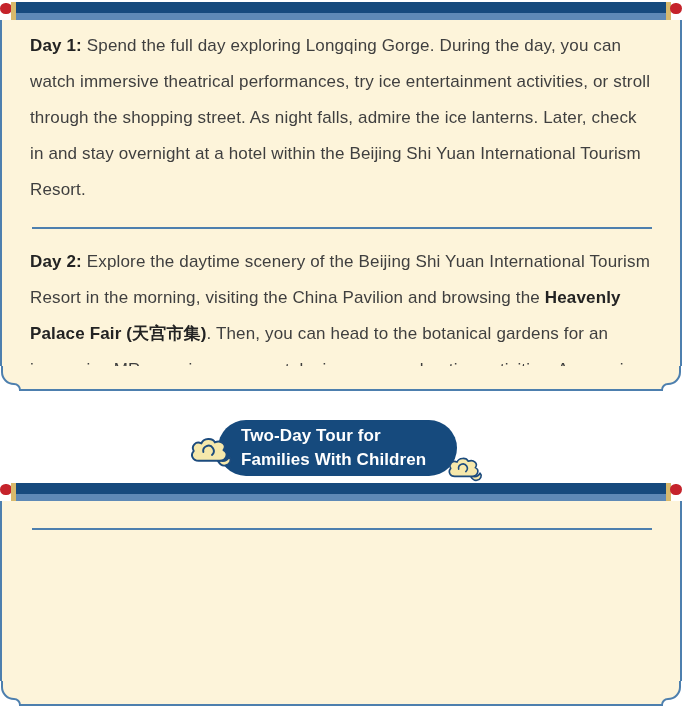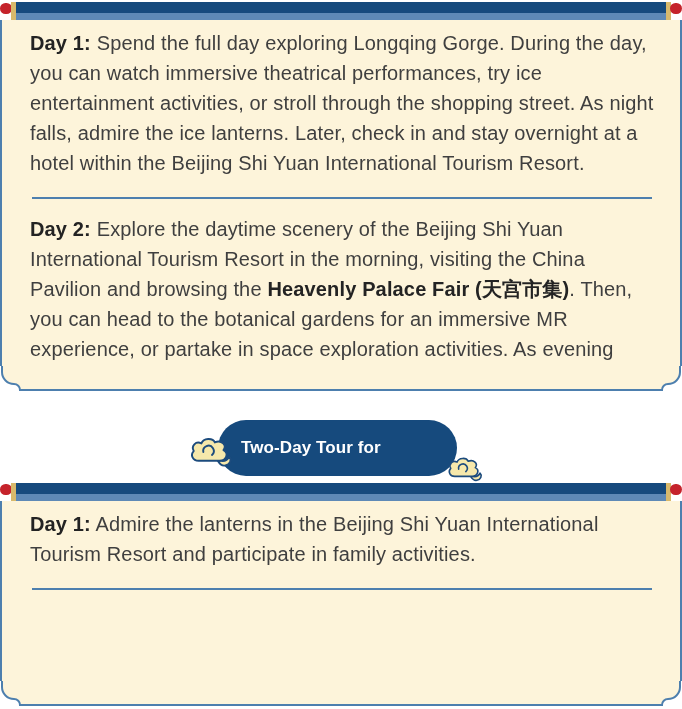--- a/index.html
+++ b/index.html
@@ -17,21 +17,21 @@
   .hbar .gold  { position:absolute; top:0; width:5px; height:18px; background:#d8b96b; }
   .hbar .gold.l { left:11px; }  .hbar .gold.r { right:11px; }
   .hbar .cap   { position:absolute; top:1px; width:12px; height:11px; border-radius:6px; background:#c5232b; }
   .hbar .cap.l { left:0; }      .hbar .cap.r { right:0; }
 
   .cbody { background:#fdf4da; border-left:2px solid #4d7fae; border-right:2px solid #4d7fae;
            padding:8px 26px 0 28px; overflow:hidden; }
   .c1body { height:346px; }
   .c2body { height:180px; }
 
-  p.day { font-size:20px; line-height:30px; color:#3f3f3f; letter-spacing:.15px; }
+  p.day { font-size:17px; line-height:36px; color:#3f3f3f; letter-spacing:.15px; }
   p.day b { font-weight:bold; color:#232323; }
   .divider { border:none; border-top:2px solid #4d7fae; margin:19px 2px 15px 2px; }
 
   .bstrip { display:block; width:682px; height:26px; }
 
   
   .badge-zone { position:relative; width:682px; height:91px; }
   .pill { position:absolute; left:218px; top:28px; width:239px; height:56px;
           background:#164a7d; border-radius:28px; color:#ffffff;
           font-size:17px; font-weight:bold; line-height:24px;
@@ -72,41 +72,41 @@
 
   <div class="badge-zone">
     <svg class="cloud cl" viewBox="0 0 48 34" aria-hidden="true">
       <path d="M33 25 C37 26 41 25 43 21 C46 24 44 29 39 30 C35 31 33 28 31 25 Z" fill="#f6e8ab" stroke="#1c4b7d" stroke-width="2" stroke-linejoin="round"></path>
       <path d="M11 25 C5 25 2 19 6 15 C3 10 8 4 14 7 C16 1 26 1 28 6 C35 3 41 9 37 14 C43 17 40 25 33 25 Z" fill="#f6e8ab" stroke="#1c4b7d" stroke-width="2" stroke-linejoin="round"></path>
       <path d="M16 16 A5.5 5.5 0 1 1 25 19" fill="none" stroke="#1c4b7d" stroke-width="2" stroke-linecap="round"></path>
     </svg>
 
     <div class="pill">
       <div>Two-Day Tour for</div>
+      <div>Families With Children</div>
     </div>
 
     <svg class="cloud cr" viewBox="0 0 48 34" aria-hidden="true">
       <path d="M33 25 C37 26 41 25 43 21 C46 24 44 29 39 30 C35 31 33 28 31 25 Z" fill="#f6e8ab" stroke="#1c4b7d" stroke-width="2" stroke-linejoin="round"></path>
       <path d="M11 25 C5 25 2 19 6 15 C3 10 8 4 14 7 C16 1 26 1 28 6 C35 3 41 9 37 14 C43 17 40 25 33 25 Z" fill="#f6e8ab" stroke="#1c4b7d" stroke-width="2" stroke-linejoin="round"></path>
       <path d="M16 16 A5.5 5.5 0 1 1 25 19" fill="none" stroke="#1c4b7d" stroke-width="2" stroke-linecap="round"></path>
     </svg>
   </div>
 
   <div class="card">
     <div class="hbar">
       <span class="cap l"></span>
       <span class="gold l"></span>
       <span class="navy"></span>
       <span class="steel"></span>
       <span class="gold r"></span>
       <span class="cap r"></span>
     </div>
 
     <div class="cbody c2body">
-      <p class="day"><b>Day 1:</b><span> Admire the lanterns in the Beijing Shi Yuan International Tourism Resort and participate in family activities.</span></p>
 
       <hr class="divider">
 
     </div>
 
     <svg class="bstrip" viewBox="0 0 682 26" aria-hidden="true">
       <path d="M2 0 L2 6 A12 12 0 0 0 14 18 A6 6 0 0 1 20 24 L662 24 A6 6 0 0 1 668 18 A12 12 0 0 0 680 6 L680 0 Z" fill="#fdf4da"></path>
       <path d="M2 0 L2 6 A12 12 0 0 0 14 18 A6 6 0 0 1 20 24 L662 24 A6 6 0 0 1 668 18 A12 12 0 0 0 680 6 L680 0" fill="none" stroke="#4d7fae" stroke-width="2"></path>
     </svg>
   </div>

